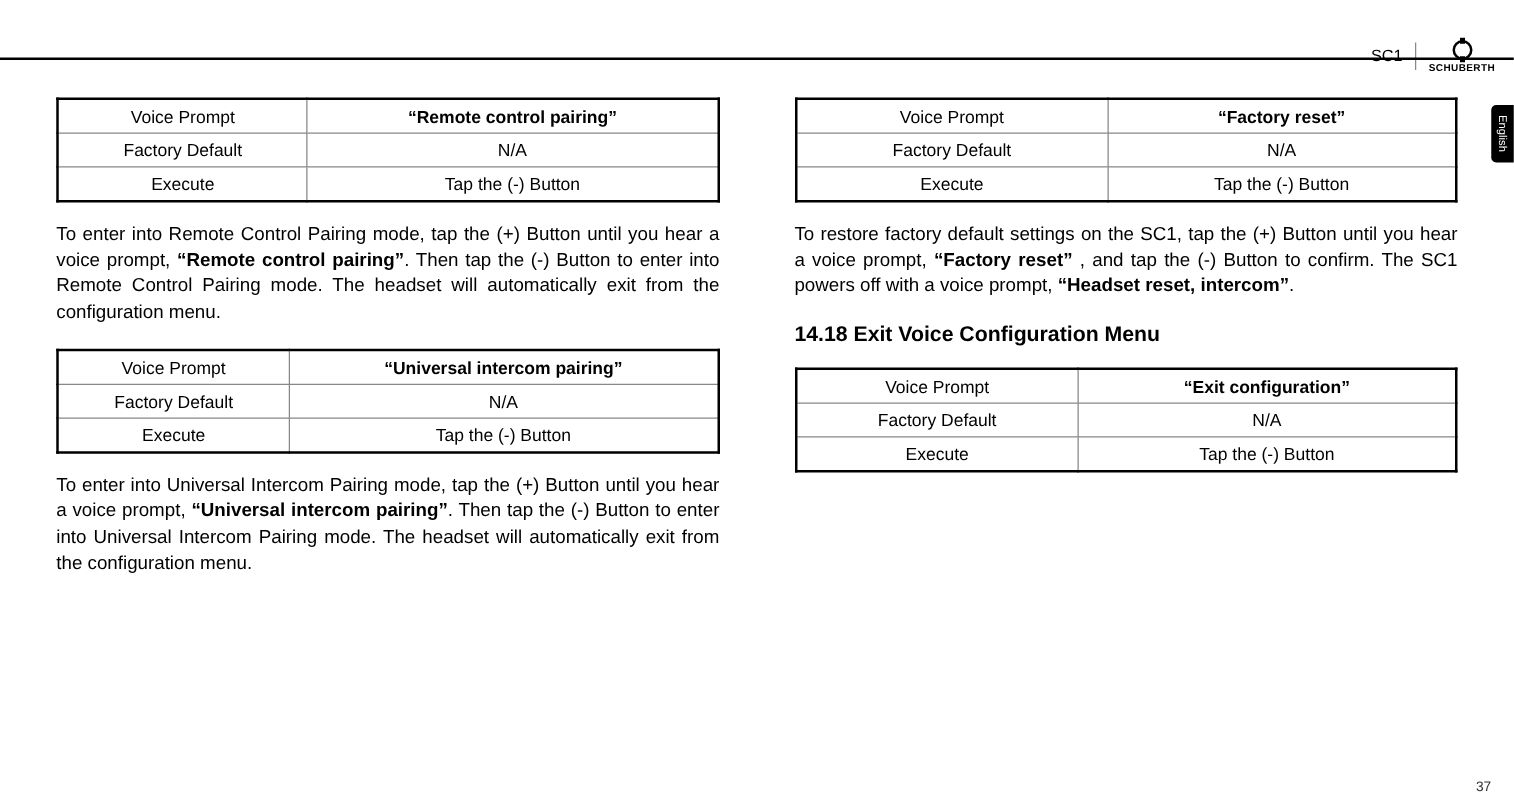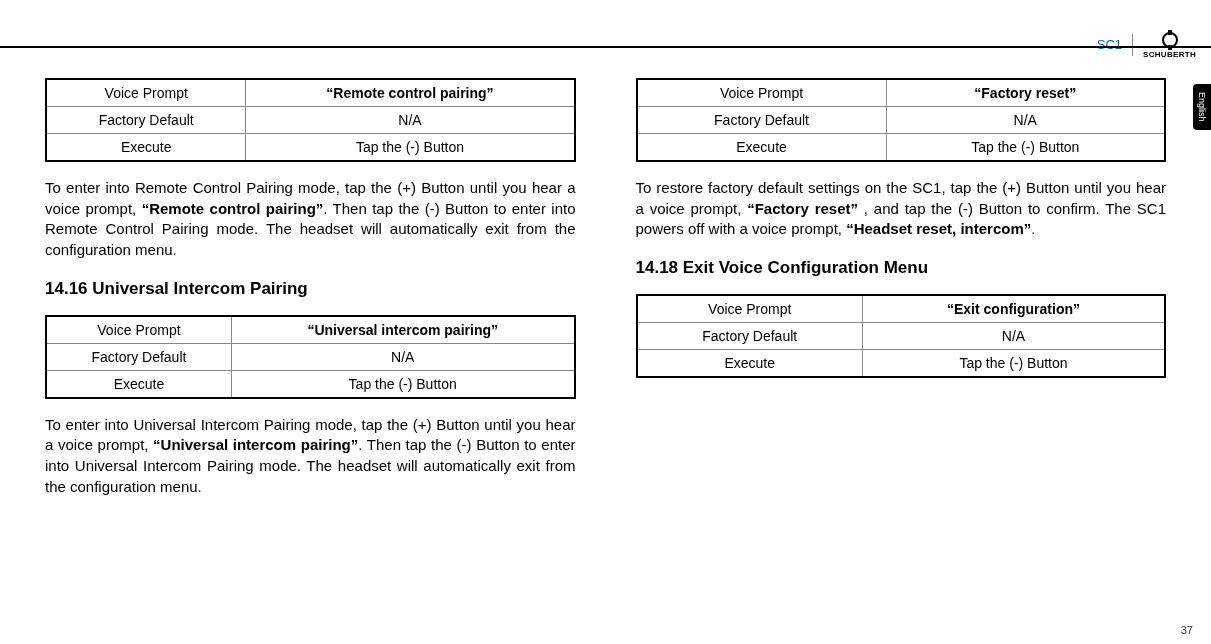--- a/index.html
+++ b/index.html
@@ -16,21 +16,21 @@
   .header-bar {
     position: absolute;
     top: 30px;
     right: 15px;
     display: flex;
     align-items: center;
     gap: 10px;
   }
   .sc1-label {
     font-size: 13px;
-    color: #0369a1;
+    color: #000000;
   }
   .vbar {
     width: 1px;
     height: 22px;
     background: #888;
   }
   .logo {
     display: flex;
     flex-direction: column;
     align-items: center;
@@ -153,21 +153,20 @@
       <tr>
         <td>Execute</td>
         <td>Tap the (-) Button</td>
       </tr>
     </tbody>
       </table>
     <p class="body">
       <span>To enter into Remote Control Pairing mode, tap the (+) Button until you hear a voice prompt, </span><span class="b">“Remote control pairing”</span><span>. Then tap the (-) Button to enter into Remote Control Pairing mode. The headset will automatically exit from the configuration menu.</span>
     </p>
 
-    <h3 class="sect">14.16 Universal Intercom Pairing</h3>
     <table class="cfg">
       <tbody>
           <tr>
         <td>Voice Prompt</td>
         <td class="vp-val">“Universal intercom pairing”</td>
       </tr>
       <tr>
         <td>Factory Default</td>
         <td>N/A</td>
       </tr>

